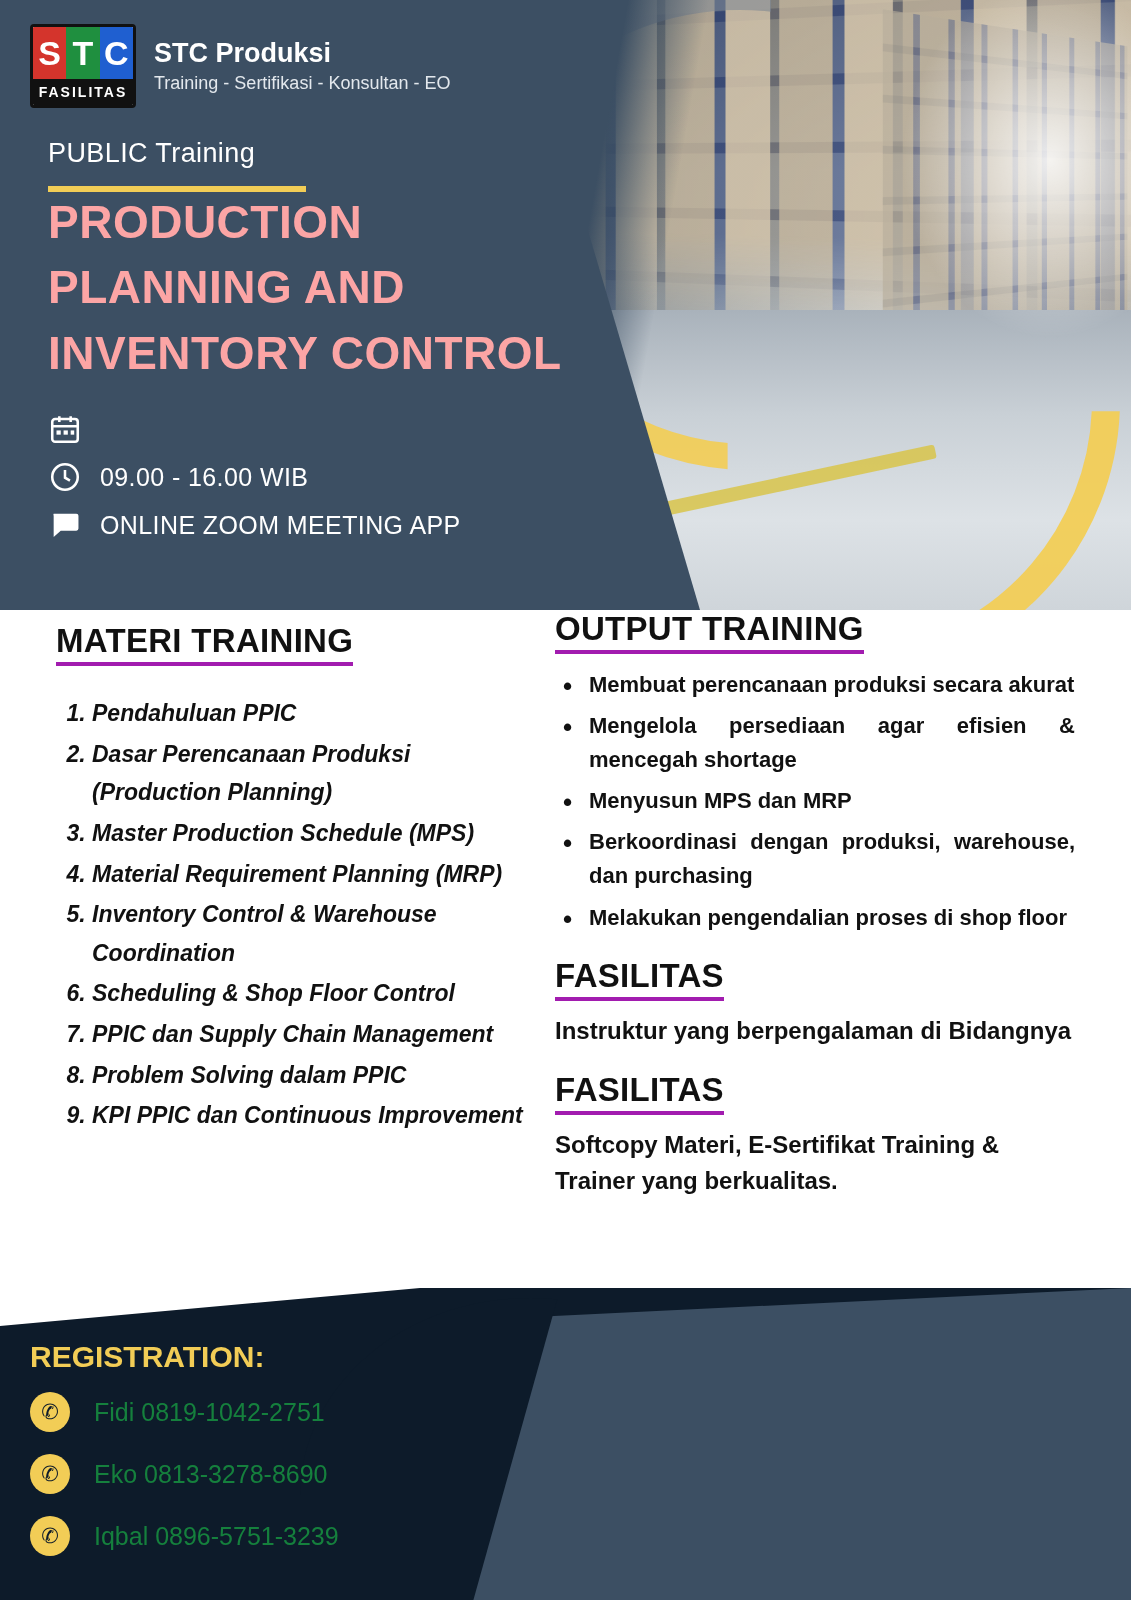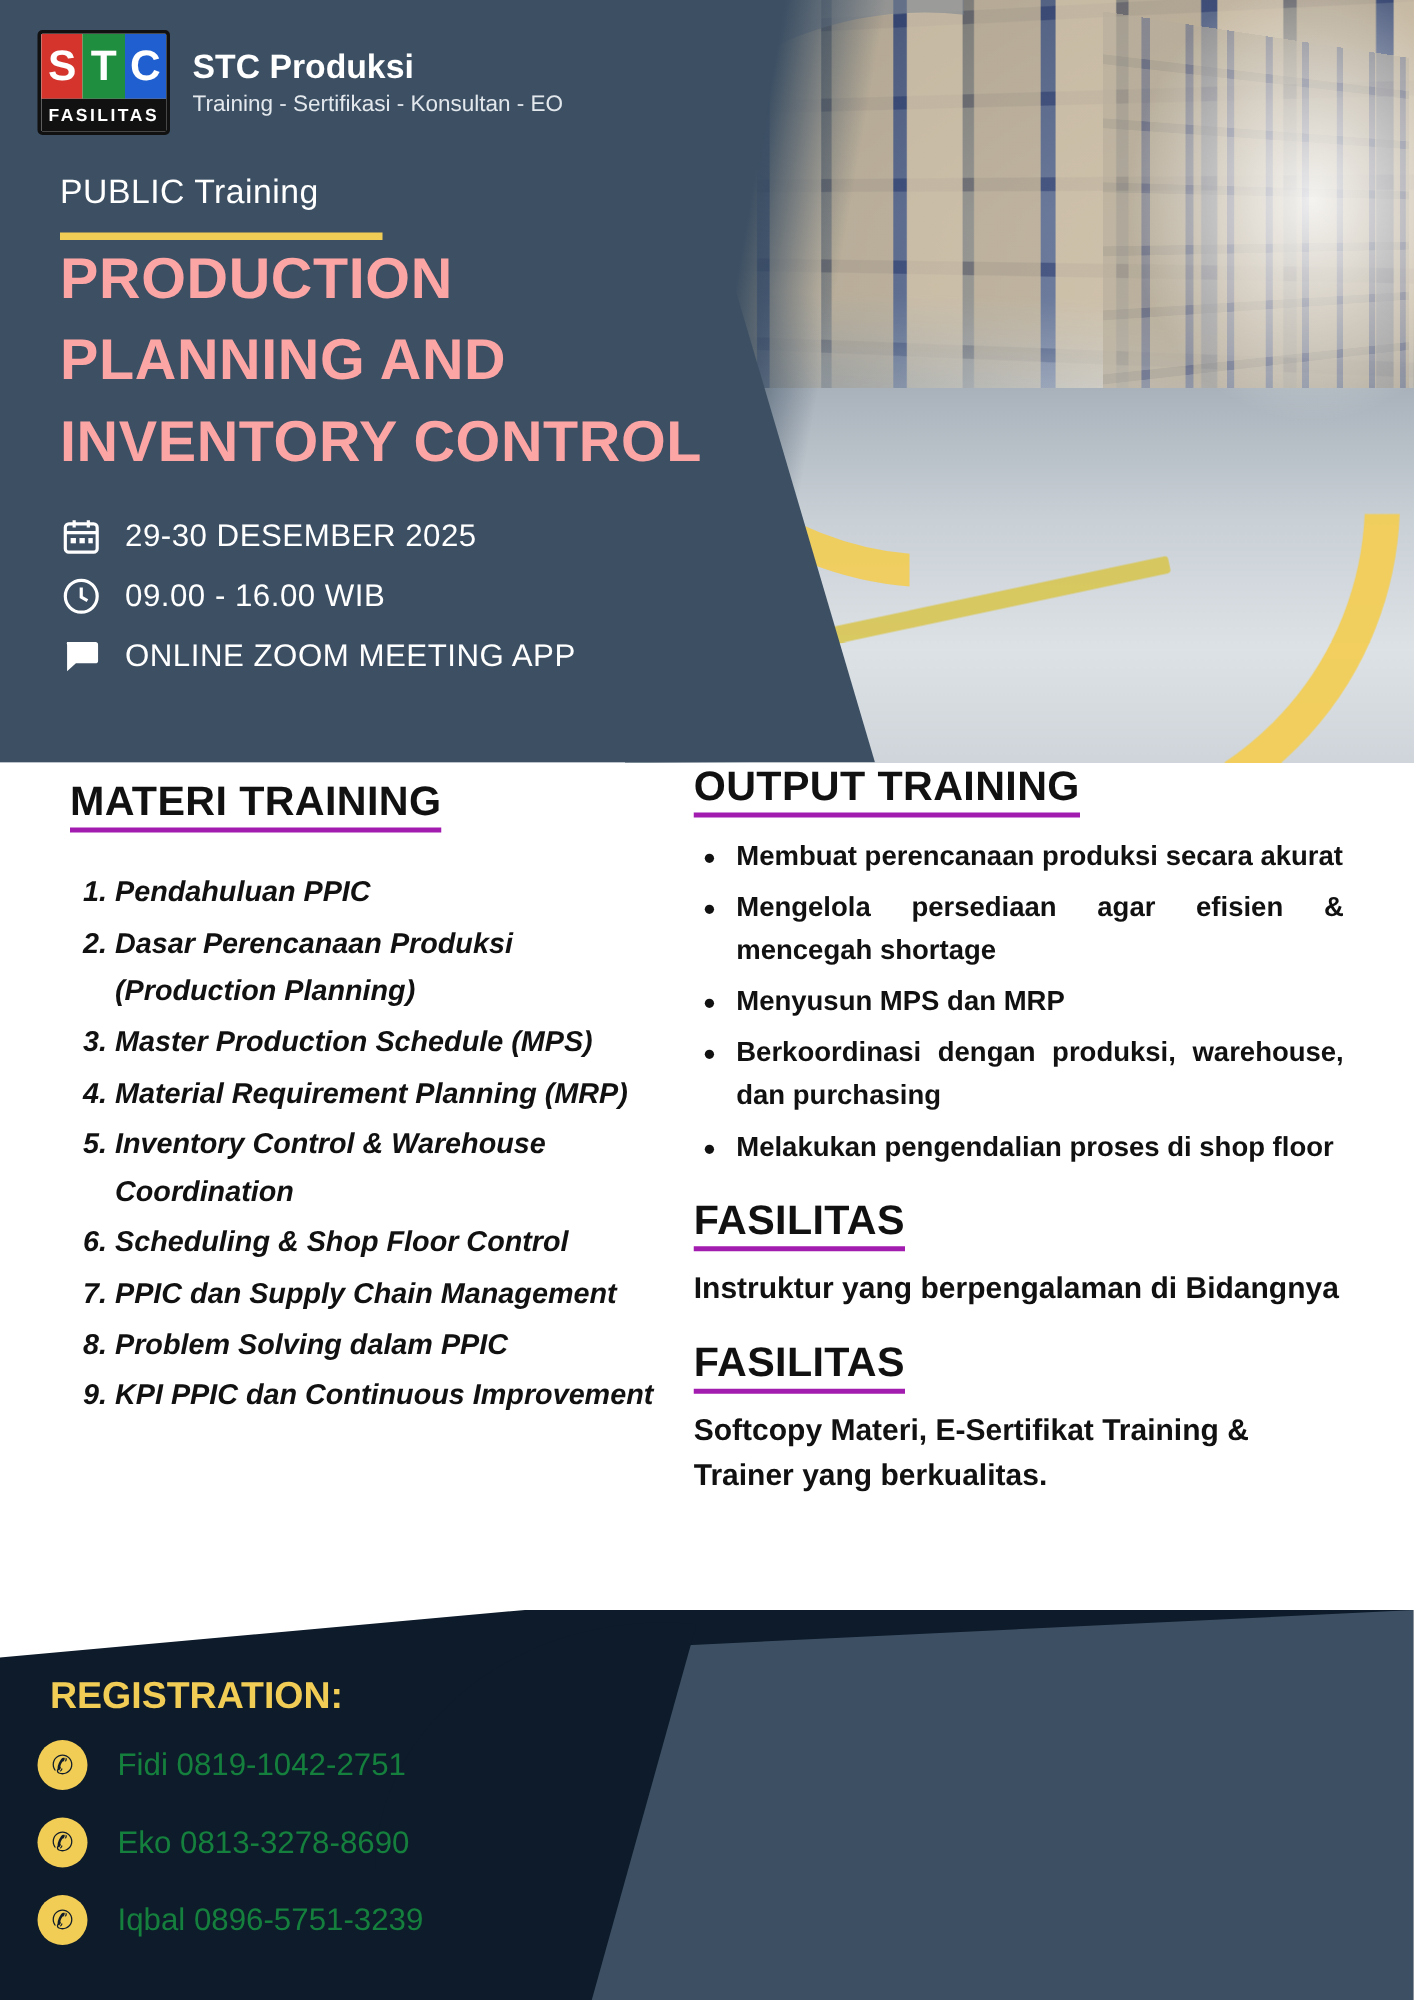--- a/index.html
+++ b/index.html
@@ -170,21 +170,21 @@
     position:absolute; top:0; left:0; width:1131px; height:312px;
     background:#3c4f63;
     clip-path: polygon(430px 34px, 1131px 0, 1131px 312px, 395px 312px);
   }
   .footer-curve {
     position:absolute; top:10px; left:300px; width:460px; height:330px;
     border-radius:50% 50% 0 0 / 60% 60% 0 0;
     background:#0d1b2a;
     clip-path: polygon(0 0, 56% 0, 36% 100%, 0 100%);
   }
-  .reg-title { position:absolute; top:52px; left:40px; color:#f2cd56; font-size:30px; font-weight:bold; }
+  .reg-title { position:absolute; top:52px; left:30px; color:#f2cd56; font-size:30px; font-weight:bold; }
   .contacts { position:absolute; top:104px; left:30px; }
   .contact-row { display:flex; align-items:center; gap:24px; margin-bottom:22px; }
   .phone-badge {
     width:40px; height:40px; border-radius:50%; background:#f2cd56;
     display:flex; align-items:center; justify-content:center; color:#0d1b2a; font-size:21px;
   }
   .contact-txt { color:#15803d; font-size:25px; }
 
   .company { position:absolute; top:84px; right:30px; text-align:right; }
   .company-name {
@@ -235,21 +235,20 @@
     <div class="meta-row">
       <span class="meta-ic">
         <svg width="34" height="34" viewBox="0 0 24 24" fill="none" stroke="#ffffff" stroke-width="1.8">
           <rect x="3" y="5" width="18" height="16" rx="2"></rect>
           <path d="M3 10h18M8 3v4M16 3v4"></path>
           <rect x="6" y="13" width="3" height="3" fill="#ffffff" stroke="none"></rect>
           <rect x="11" y="13" width="3" height="3" fill="#ffffff" stroke="none"></rect>
           <rect x="16" y="13" width="2.5" height="3" fill="#ffffff" stroke="none"></rect>
         </svg>
       </span>
-      <span class="meta-txt">29-30 DESEMBER 2025</span>
     </div>
     <div class="meta-row">
       <span class="meta-ic">
         <svg width="34" height="34" viewBox="0 0 24 24" fill="none" stroke="#ffffff" stroke-width="1.8">
           <circle cx="12" cy="12" r="9"></circle>
           <path d="M12 7v5.5l3.5 2"></path>
         </svg>
       </span>
       <span class="meta-txt">09.00 - 16.00 WIB</span>
     </div>

